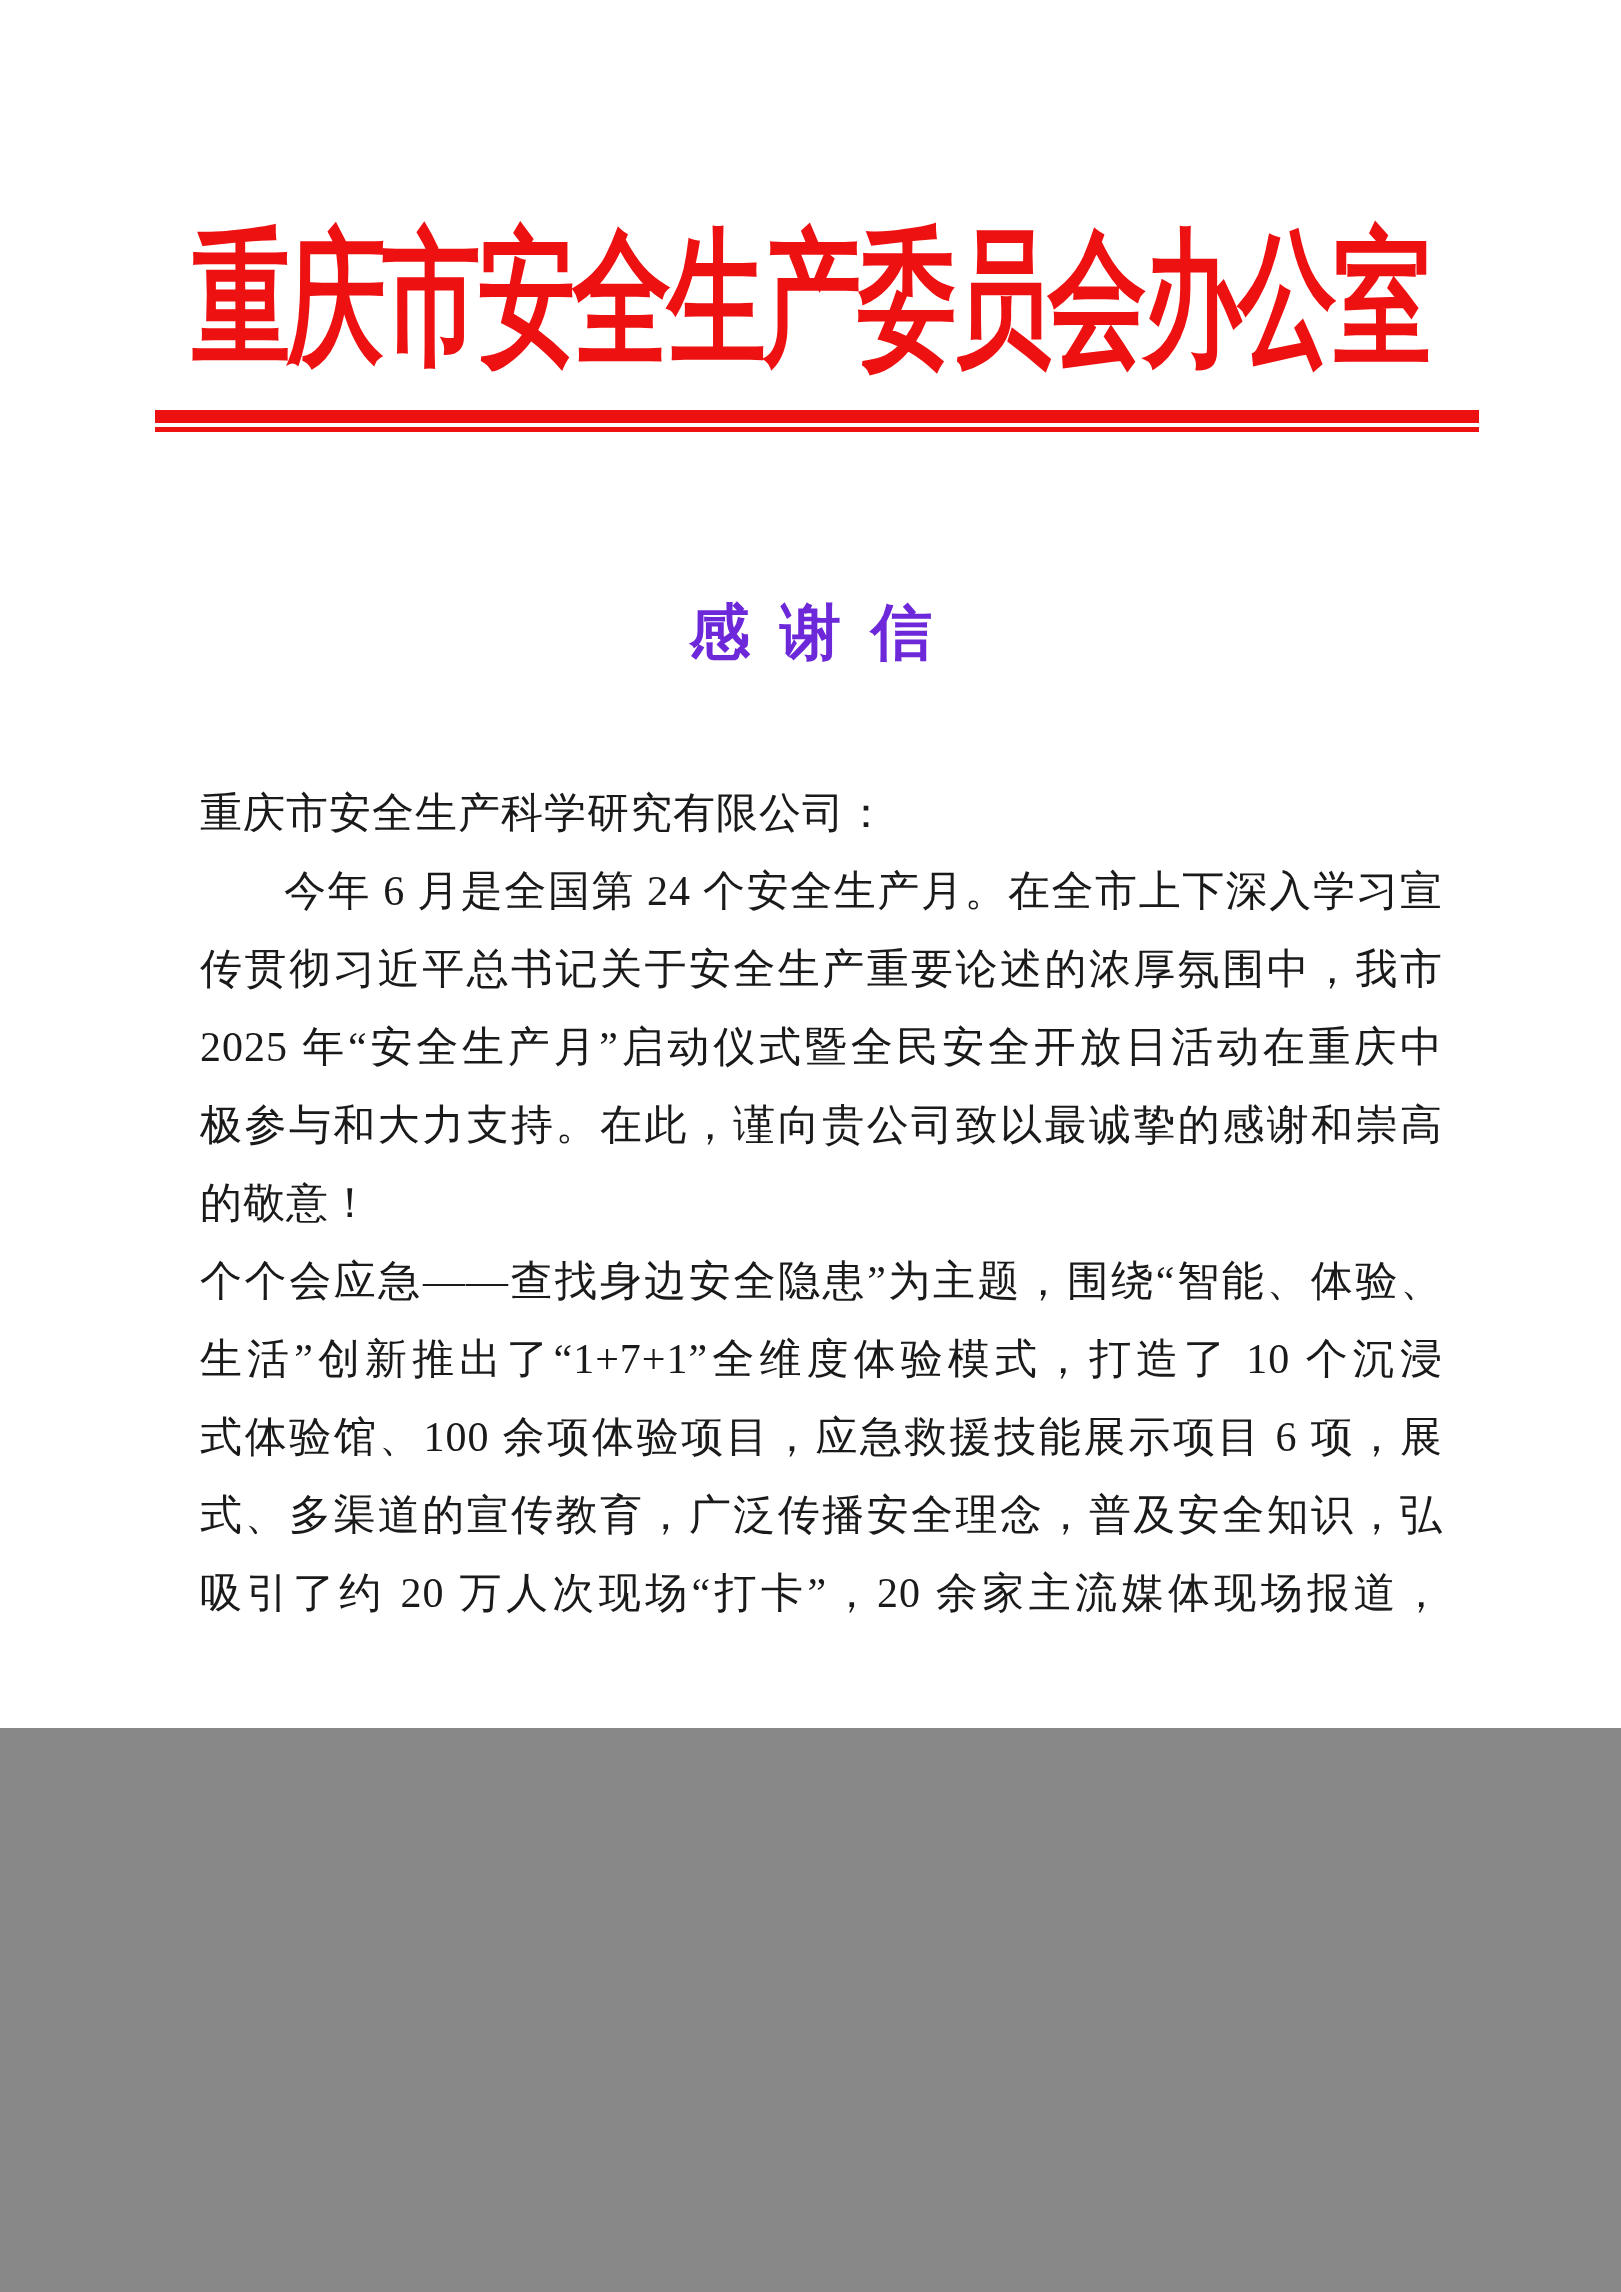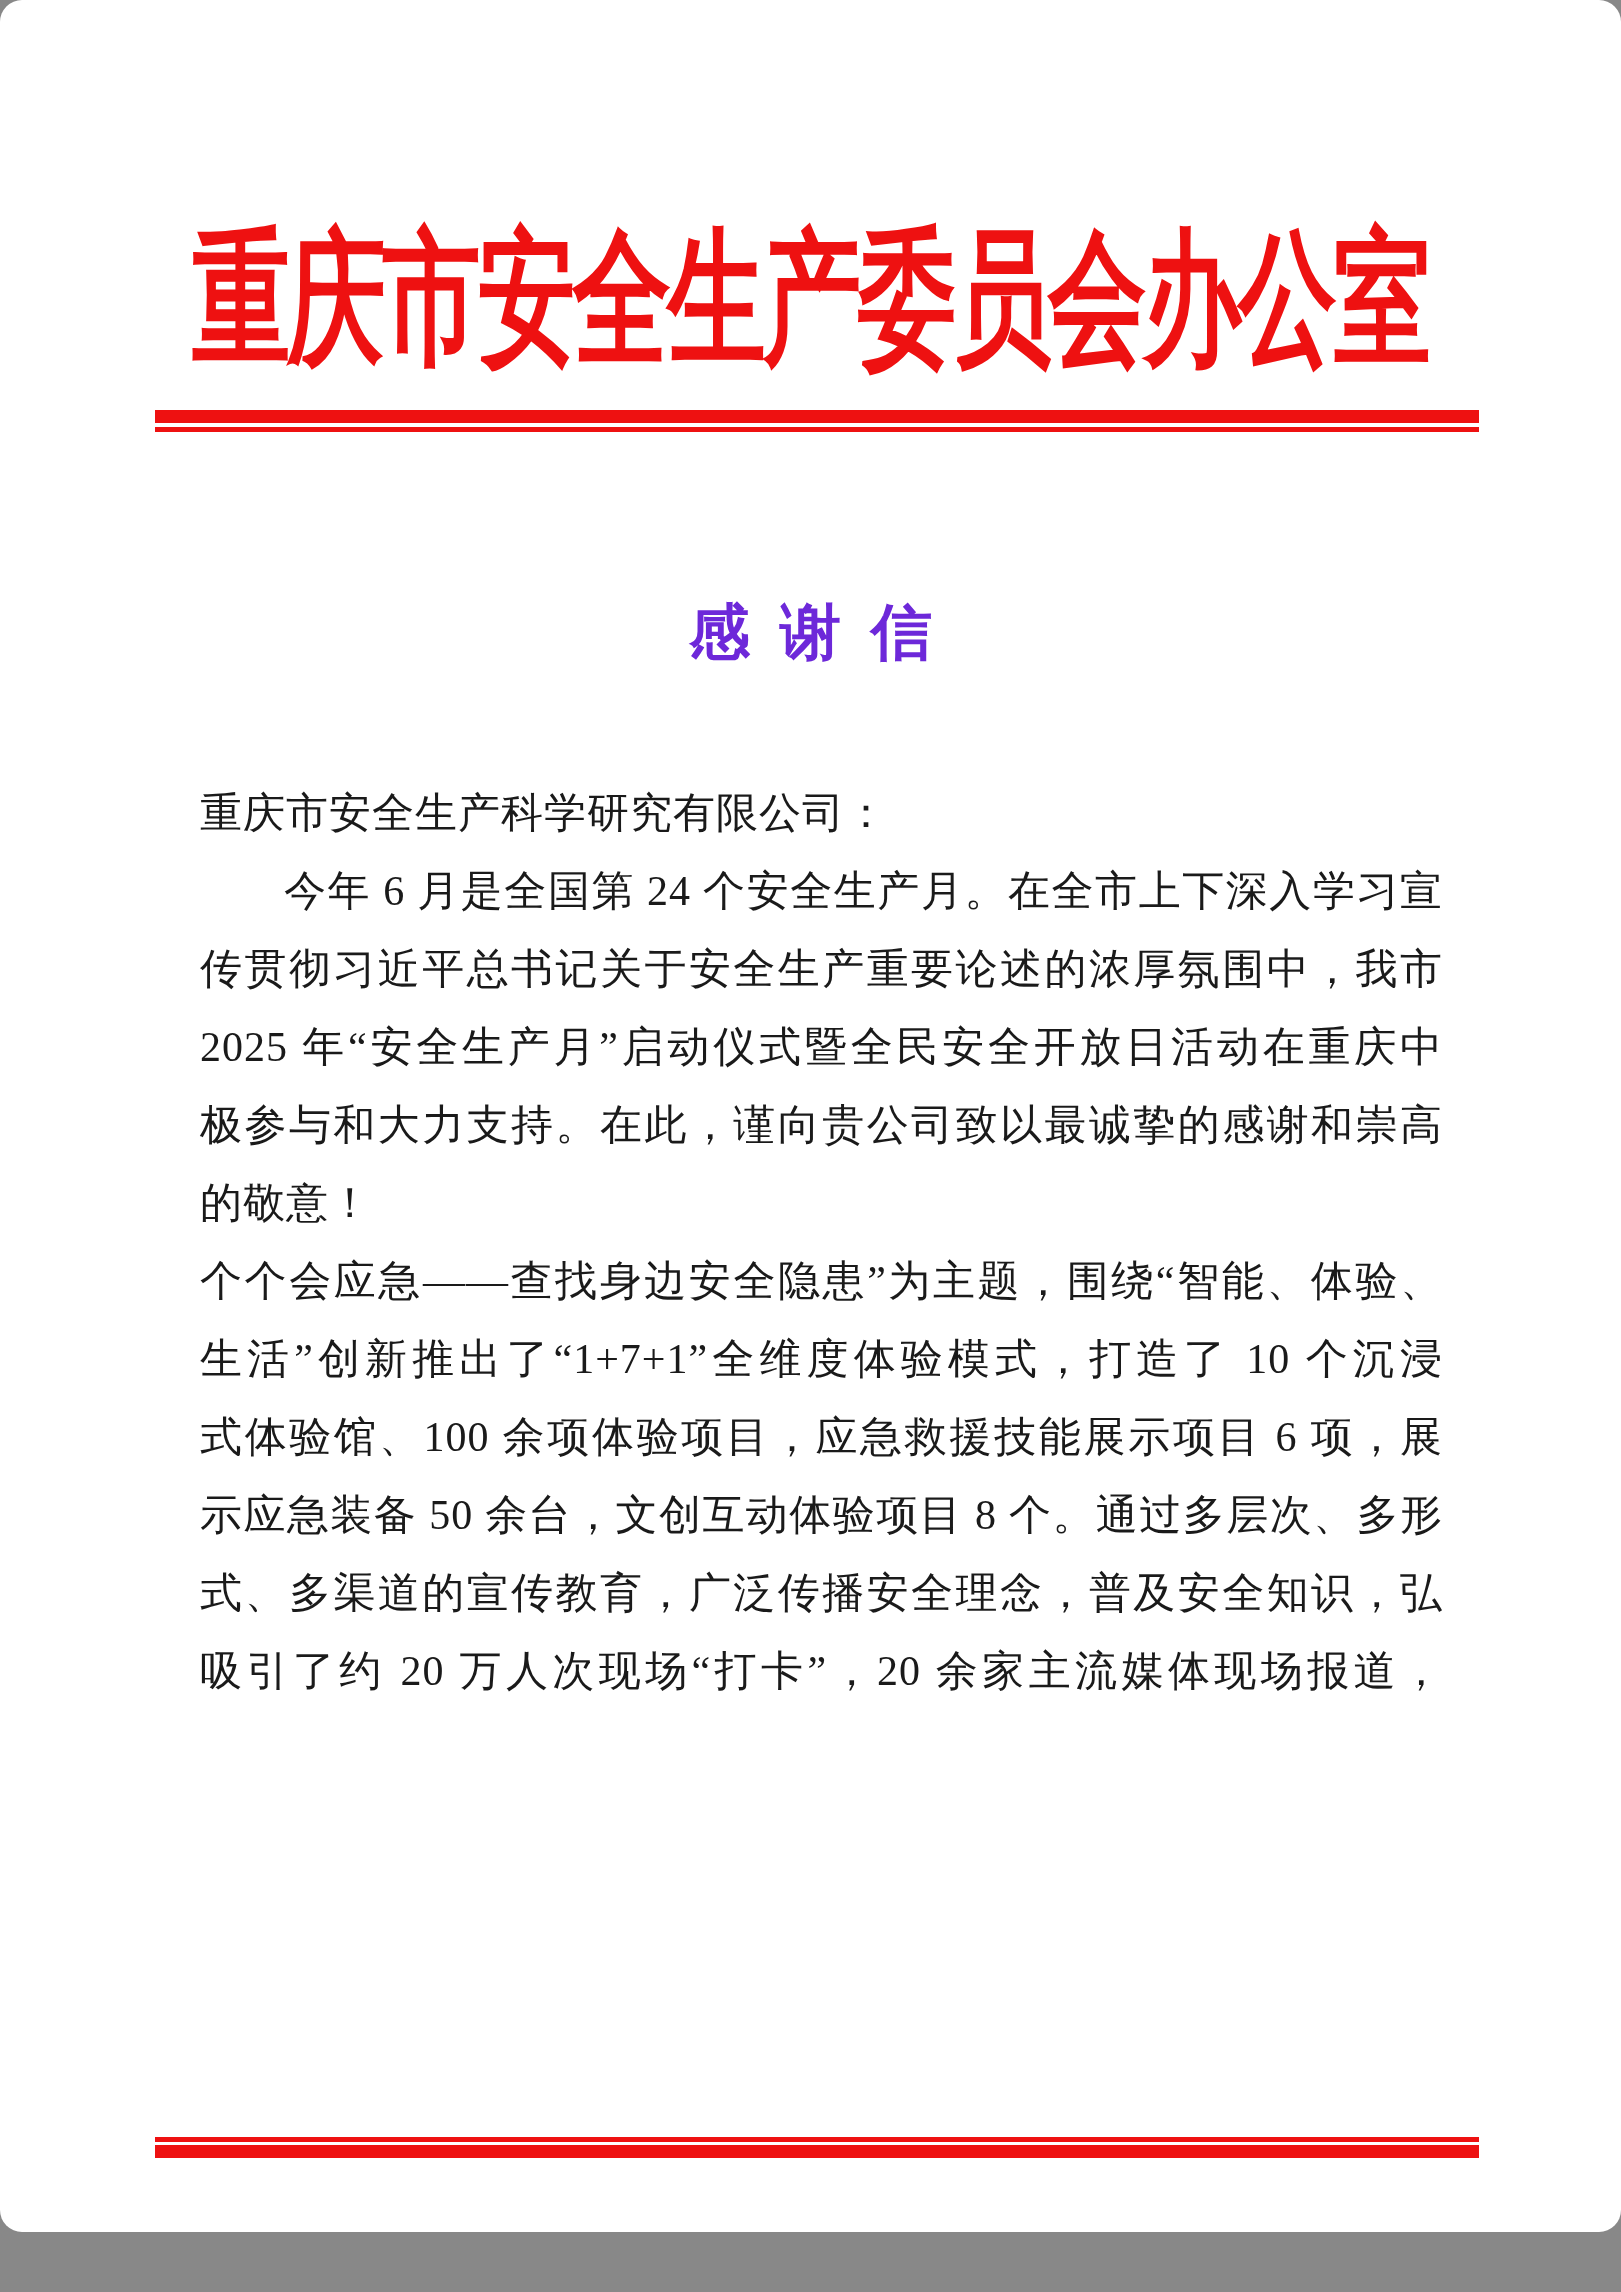--- a/index.html
+++ b/index.html
@@ -8,26 +8,25 @@
     --paper: #ffffff;
   }
   html, body {
     margin: 0;
     padding: 0;
     background: #888;
   }
   .page {
     position: relative;
     width: 1621px;
-    height: 2232px;
+    height: 1728px;
     margin: 0 auto;
     background: var(--paper);
     overflow: hidden;
     font-family: "Liberation Serif", "DejaVu Serif", serif;
-    border-radius: 22px;
   }
 
   
   .letterhead {
     position: absolute;
     left: 0;
     top: 223px;
     width: 100%;
     height: 155px;
     display: flex;
@@ -117,21 +116,20 @@
     <div class="line salutation">重庆市安全生产科学研究有限公司：</div>
 
   <div class="line indent">今年 6 月是全国第 24 个安全生产月。在全市上下深入学习宣</div>
       <div class="line">传贯彻习近平总书记关于安全生产重要论述的浓厚氛围中，我市</div>
       <div class="line">2025 年“安全生产月”启动仪式暨全民安全开放日活动在重庆中</div>
       <div class="line">极参与和大力支持。在此，谨向贵公司致以最诚挚的感谢和崇高</div>
       <div class="line short-last">的敬意！</div>
       <div class="line">个个会应急——查找身边安全隐患”为主题，围绕“智能、体验、</div>
       <div class="line">生活”创新推出了“1+7+1”全维度体验模式，打造了 10 个沉浸</div>
       <div class="line">式体验馆、100 余项体验项目，应急救援技能展示项目 6 项，展</div>
-      <div class="line">示应急装备 50 余台，文创互动体验项目 8 个。通过多层次、多形</div>
       <div class="line">式、多渠道的宣传教育，广泛传播安全理念，普及安全知识，弘</div>
       <div class="line">吸引了约 20 万人次现场“打卡”，20 余家主流媒体现场报道，</div>
     </div>
 
   <div class="rule bottom-thin"></div>
   <div class="rule bottom-thick"></div>
 
 </div>
 
 

